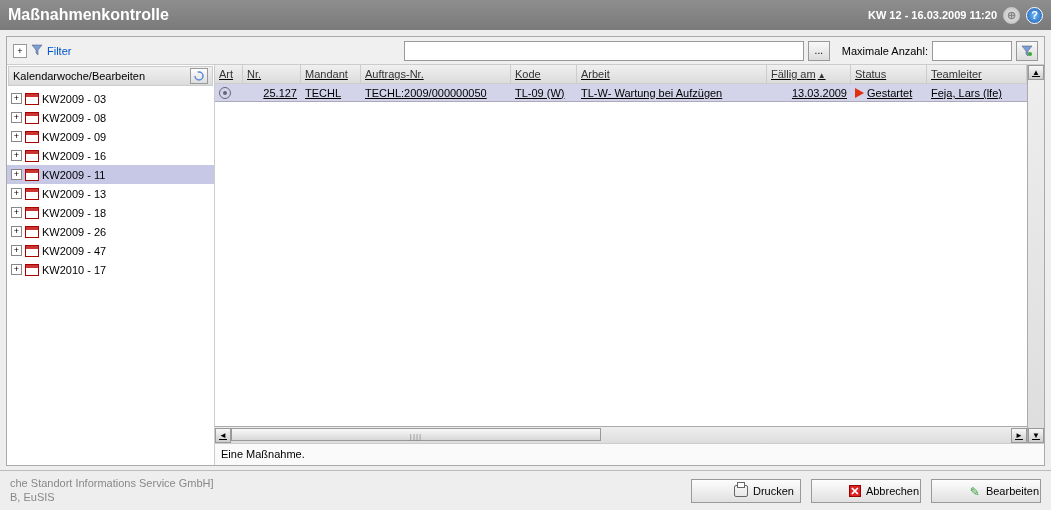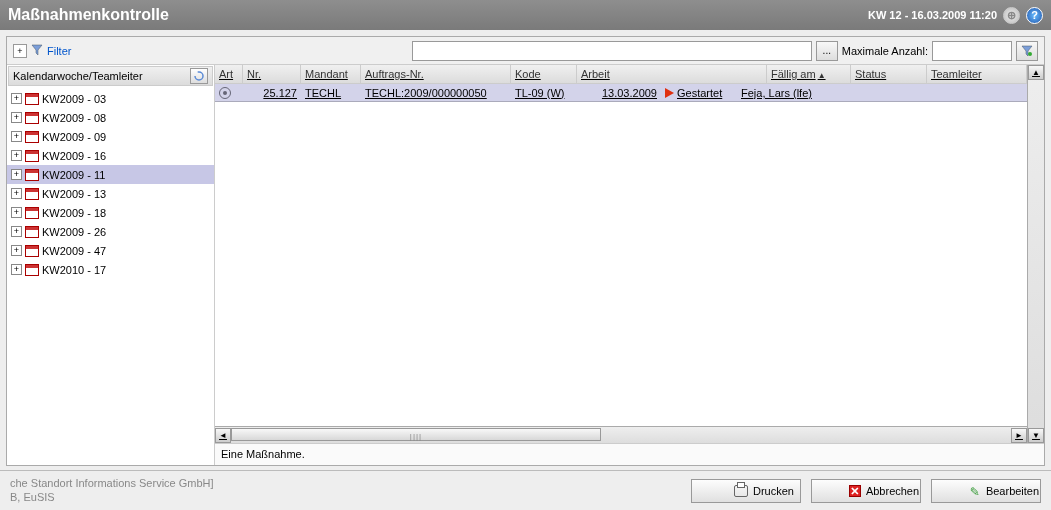--- a/index.html
+++ b/index.html
@@ -12,21 +12,21 @@
   
   .content-wrap { border: 1px solid #aaa; margin: 6px; background: #fff; height: 430px; display: flex; flex-direction: column; }
   
   .filter-bar { height: 28px; display: flex; align-items: center; padding: 3px 6px; background: #f0f0f0; border-bottom: 1px solid #ccc; gap: 4px; }
   .filter-left { display: flex; align-items: center; gap: 4px; }
   .mini-btn { width: 14px; height: 14px; border: 1px solid #999; background: #fff; display: inline-flex; align-items: center; justify-content: center; font-size: 9px; cursor: pointer; }
   .filter-link { color: #0055cc; cursor: pointer; }
   .filter-spacer { flex: 1; }
   .big-input { border: 1px solid #999; height: 20px; background: #fff; }
   .ellipsis-btn { width: 22px; height: 20px; border: 1px solid #999; background: linear-gradient(#f8f8f8,#ddd); cursor: pointer; font-size: 10px; }
-  .max-label { }
+  .max-label { margin-left: 8px; }
   .max-input { width: 80px; border: 1px solid #999; height: 20px; background: #fff; }
   .funnel-btn { width: 22px; height: 20px; border: 1px solid #999; background: linear-gradient(#f8f8f8,#ddd); cursor: pointer; display: inline-flex; align-items: center; justify-content: center; }
   
   .main-split { flex: 1; display: flex; min-height: 0; }
   
   .left-panel { width: 208px; border-right: 1px solid #ccc; display: flex; flex-direction: column; }
   .left-header { background: linear-gradient(#f0f0f0,#dcdcdc); border: 1px solid #ccc; margin: 1px; height: 20px; display: flex; align-items: center; padding: 0 4px; }
   .left-header-text { flex: 1; }
   .left-header-btn { width: 18px; height: 16px; border: 1px solid #999; background: linear-gradient(#fff,#ddd); cursor: pointer; display: inline-flex; align-items:center; justify-content:center; }
   .tree { flex: 1; overflow: auto; padding-top: 2px; }
@@ -104,21 +104,21 @@
       <svg width="12" height="12" viewBox="0 0 12 12">
           <path d="M1 1 L11 1 L7 6 L7 11 L5 9 L5 6 Z" fill="#7b9ed9" stroke="#456" stroke-width="0.5"></path>
           <circle cx="9" cy="9" r="2" fill="#3a3"></circle>
         </svg>
     </button>
   </div>
 
   <div class="main-split">
     <div class="left-panel">
       <div class="left-header">
-        <span class="left-header-text">Kalendarwoche/Teamleiter</span>
+        <span class="left-header-text">Kalendarwoche/Bearbeiten</span>
         <span class="left-header-btn">
           <svg width="10" height="10" viewBox="0 0 10 10">
               <path d="M5 1 A4 4 0 1 1 1 5" fill="none" stroke="#5a8ad6" stroke-width="1.5"></path>
               <path d="M5 0 L5 2 L3 1 Z" fill="#5a8ad6"></path>
             </svg>
         </span>
       </div>
       <div class="tree" id="tree">
           <div class="tree-row">
             <span class="tree-expand">+</span>
@@ -189,20 +189,21 @@
           </div>
           <div class="grid-body" id="grid-body">
               <div class="grid-row sel">
                 <div class="gc" style="width:28px">
                   <span class="gear-icon"></span>
                 </div>
                 <div class="gc" style="width:58px; justify-content:flex-end">25.127</div>
                 <div class="gc" style="width:60px">TECHL</div>
                 <div class="gc" style="width:150px">TECHL:2009/000000050</div>
                 <div class="gc" style="width:66px">TL-09 (W)</div>
+                <div class="gc" style="width:190px">TL-W- Wartung bei Aufzügen</div>
                 <div class="gc" style="width:84px; justify-content:flex-end">13.03.2009</div>
                 <div class="gc" style="width:76px">
                   <span class="play-icon"></span>
                   <span>Gestartet</span>
                 </div>
                 <div class="gc" style="flex:1">Feja, Lars (lfe)</div>
               </div>
             </div>
           <div class="hscroll">
             <span class="sb-btn">◄</span>

